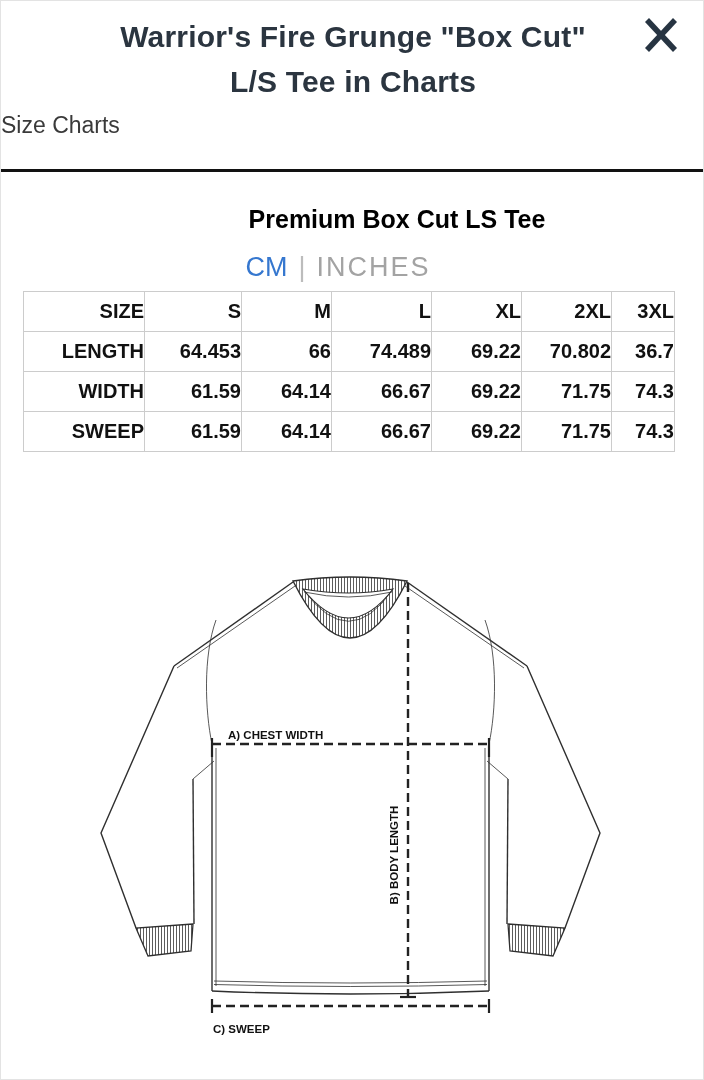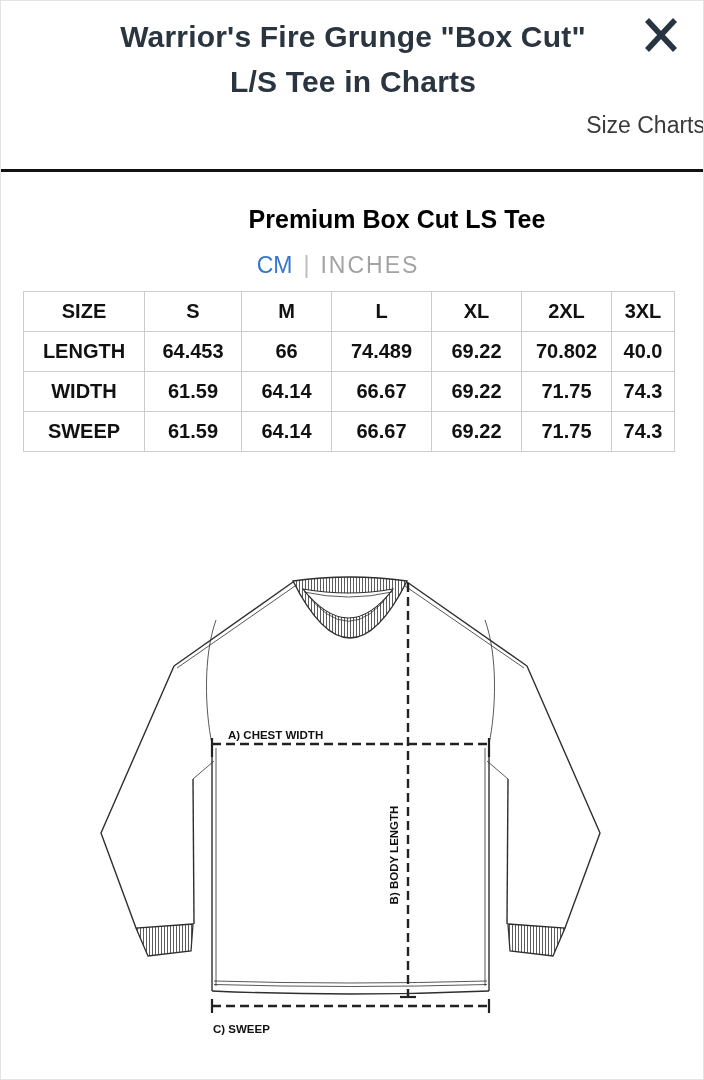--- a/index.html
+++ b/index.html
@@ -3,35 +3,35 @@
 <meta charset="utf-8">
 <style>
   html,body{margin:0;padding:0;background:#fff;}
   .page{
     position:relative;width:704px;height:1080px;background:#fff;
     font-family:"Liberation Sans",sans-serif;overflow:hidden;
     border:1px solid #e3e3e3;box-sizing:border-box;
   }
   .title-block{position:absolute;top:13px;left:0;width:704px;text-align:center;}
   .title-line{font-size:30px;font-weight:bold;color:#2b3540;line-height:45px;letter-spacing:0.2px;}
-  .subtitle{position:absolute;top:111px;left:0;width:704px;text-align:right;
+  .subtitle{position:absolute;top:111px;left:0;width:704px;text-align:left;
     font-size:23px;color:#3a3a3a;}
   .close-btn{position:absolute;top:12px;right:20px;width:44px;height:44px;
     background:none;border:none;padding:0;cursor:pointer;}
   .divider{position:absolute;top:168px;left:0;width:704px;height:3px;background:#121212;}
   .chart-heading{position:absolute;top:204px;left:0;width:704px;text-align:center;
     font-size:25px;font-weight:bold;color:#000;margin-left:44px;}
-  .unit-row{position:absolute;top:251px;left:0;width:674px;text-align:center;font-size:23px;}
+  .unit-row{position:absolute;top:251px;left:0;width:674px;text-align:center;font-size:27px;}
   .unit-cm{color:#3577cf;cursor:pointer;}
   .unit-sep{color:#bcbcbc;margin:0 11px;}
   .unit-inches{color:#a3a3a3;letter-spacing:2px;cursor:pointer;}
   table.size-table{position:absolute;top:290px;left:22px;width:651px;
     border-collapse:collapse;table-layout:fixed;}
   .size-table th,.size-table td{
-    border:1px solid #ccc;height:39px;text-align:center;vertical-align:middle;
+    border:1px solid #ccc;height:39px;text-align:right;vertical-align:middle;
     font-size:20px;color:#111;background:#fff;padding:0;}
   .size-table th{font-weight:bold;}
   .size-table td.rowlabel{font-weight:bold;}
   .size-table td{font-weight:bold;}
   .diagram{position:absolute;top:555px;left:0;}
   .dline{stroke:#222;stroke-width:2.4;stroke-dasharray:9 5;fill:none;}
   .tick{stroke:#222;stroke-width:2.2;fill:none;}
   .outline{stroke:#2f2f2f;stroke-width:1.4;fill:none;}
   .seam{stroke:#2f2f2f;stroke-width:0.8;fill:none;}
   .diag-label{font-family:"Liberation Sans",sans-serif;font-size:11.5px;font-weight:bold;fill:#111;}
@@ -82,21 +82,21 @@
       <th>2XL</th>
       <th>3XL</th>
     </tr>
     <tr>
       <td class="rowlabel">LENGTH</td>
       <td>64.453</td>
       <td>66</td>
       <td>74.489</td>
       <td>69.22</td>
       <td>70.802</td>
-      <td>40.0</td>
+      <td>36.7</td>
     </tr>
     <tr>
       <td class="rowlabel">WIDTH</td>
       <td>61.59</td>
       <td>64.14</td>
       <td>66.67</td>
       <td>69.22</td>
       <td>71.75</td>
       <td>74.3</td>
     </tr>

